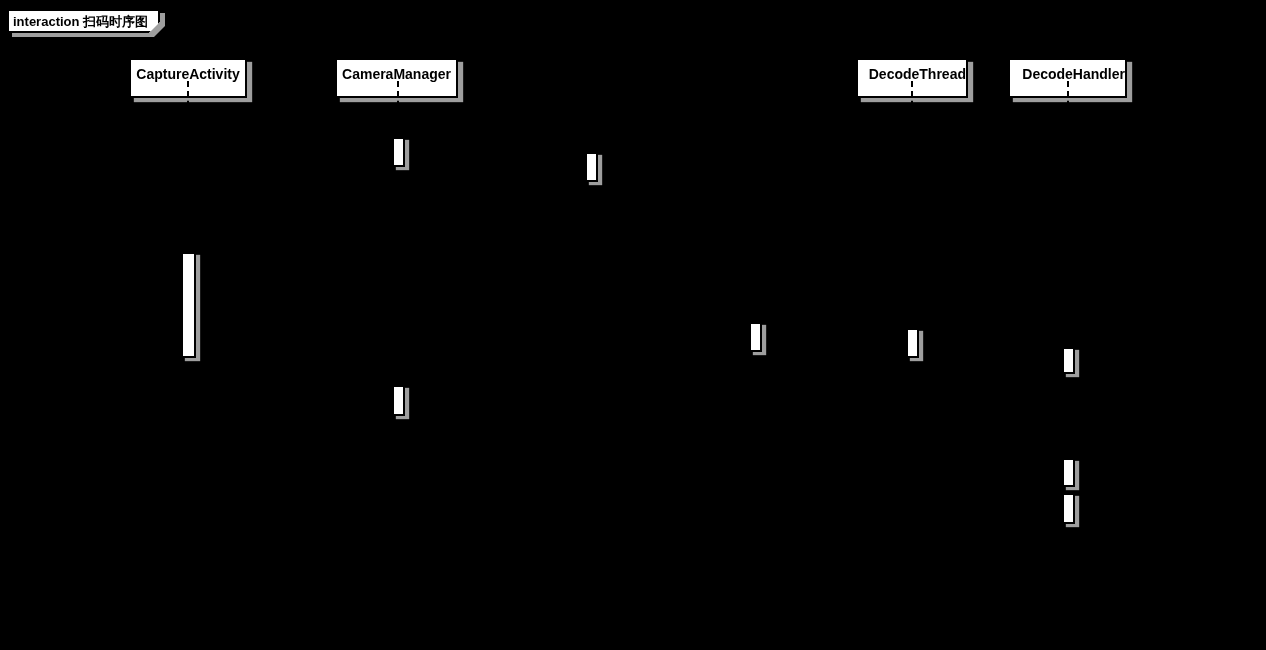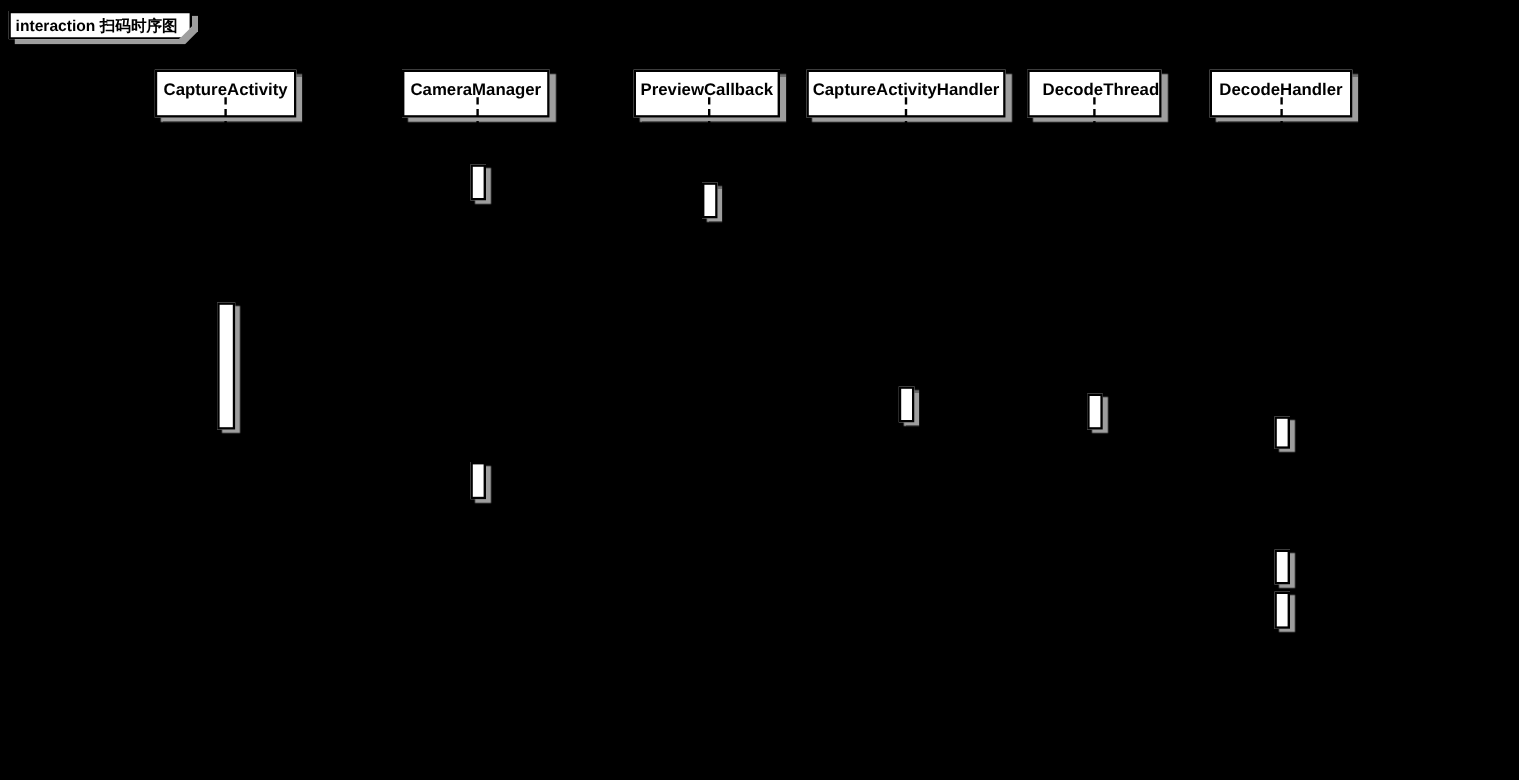--- a/index.html
+++ b/index.html
@@ -112,33 +112,27 @@
   </div>
 
 <div class="pbox" style="left: 129px; width: 118px;">
       <div class="plabel">CaptureActivity</div>
     </div>
     <div class="lifeline" style="left: 187px; top: 81px; height: 561px;"></div>
     <div class="pbox" style="left: 335px; width: 123px;">
       <div class="plabel">CameraManager</div>
     </div>
     <div class="lifeline" style="left: 397px; top: 81px; height: 561px;"></div>
-    <div class="pbox" style="left: 528px; width: 122px;">
-      <div class="plabel">PreviewCallback</div>
-    </div>
     <div class="lifeline" style="left: 590px; top: 81px; height: 561px;"></div>
-    <div class="pbox" style="left: 672px; width: 166px;">
-      <div class="plabel">CaptureActivityHandler</div>
-    </div>
     <div class="lifeline" style="left: 754px; top: 81px; height: 561px;"></div>
     <div class="pbox" style="left: 856px; width: 112px; justify-content: flex-end;">
       <div class="plabel">DecodeThread</div>
     </div>
     <div class="lifeline" style="left: 911px; top: 81px; height: 561px;"></div>
-    <div class="pbox" style="left: 1008px; width: 119px;">
+    <div class="pbox" style="left: 1008px; width: 119px; justify-content: flex-end;">
       <div class="plabel">DecodeHandler</div>
     </div>
     <div class="lifeline" style="left: 1067px; top: 81px; height: 561px;"></div>
     <div class="activation" style="left: 392px; top: 137px; width: 13px; height: 30px;"></div>
     <div class="activation" style="left: 585px; top: 152px; width: 13px; height: 30px;"></div>
     <div class="activation" style="left: 181px; top: 252px; width: 15px; height: 106px;"></div>
     <div class="activation" style="left: 749px; top: 322px; width: 13px; height: 30px;"></div>
     <div class="activation" style="left: 906px; top: 328px; width: 13px; height: 30px;"></div>
     <div class="activation" style="left: 1062px; top: 347px; width: 13px; height: 27px;"></div>
     <div class="activation" style="left: 392px; top: 385px; width: 13px; height: 31px;"></div>

